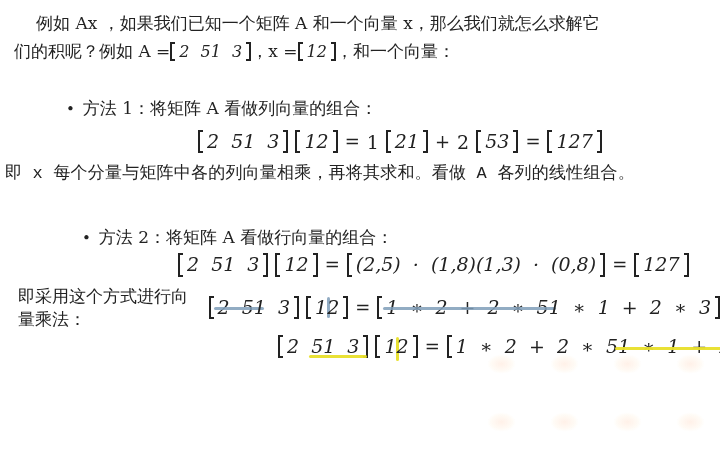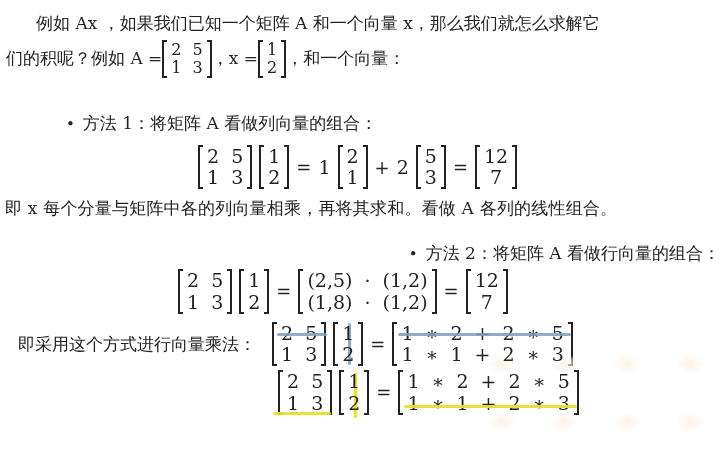--- a/index.html
+++ b/index.html
@@ -23,39 +23,39 @@
     position:absolute;
     left:470px;top:335px;width:250px;height:123px;
     background-image:radial-gradient(ellipse 19px 13px at center,
       rgba(255,238,228,0.85), rgba(255,246,234,0.45) 55%, rgba(255,255,255,0) 75%);
     background-size:63px 58px;
     background-repeat:repeat;
     pointer-events:none;
   }
   .cjk{font-size:17px;}
   .p1l1{padding-top:12px;margin-left:36px;}
-  .p1l2{margin-top:5px;margin-left:6px;display:flex;align-items:center;text-align:center;}
+  .p1l2{margin-top:5px;margin-left:14px;display:flex;align-items:center;text-align:center;}
   .m1head{margin-top:34px;margin-left:66px;}
-  .m2head{margin-top:22px;margin-left:82px;text-align:right;}
+  .m2head{margin-top:42px;margin-left:82px;}
   .bullet{margin-right:8px;font-size:15px;}
-  .note{margin-top:8px;margin-left:5px;letter-spacing:0.2px;white-space:nowrap;}
+  .note{margin-top:8px;margin-left:5px;letter-spacing:0.2px;white-space:nowrap;font-family:Liberation Mono, monospace;}
   .formula{display:flex;align-items:center;gap:7px;font-size:19px;}
   .f1{margin-top:10px;margin-left:198px;}
   .f2{margin-top:4px;margin-left:178px;}
   .detailrow{margin-top:8px;margin-left:18px;display:flex;align-items:center;}
   .eq3{margin-left:16px;}
   .eq4{margin-top:4px;margin-left:278px;}
   
   .mx{display:inline-flex;align-items:stretch;}
   .mx.small{font-size:16px;}
   .bk{width:5px;flex:none;}
   .bl{border-left:2px solid var(--ink);border-top:2px solid var(--ink);border-bottom:2px solid var(--ink);}
   .br{border-right:2px solid var(--ink);border-top:2px solid var(--ink);border-bottom:2px solid var(--ink);}
-  .mrows{display:flex;flex-direction:column;align-items:center;justify-content:center;
-         padding:1px 4px;line-height:1.12;position:relative;}
+  .mrows{display:flex;flex-direction:row;align-items:center;justify-content:center;
+         padding:1px 4px;line-height:1.12;position:relative;font-style:italic;}
   .mr{white-space:pre;word-spacing:6px;position:relative;}
   .op{font-size:18px;}
   
   .hs-blue::after{content:"";position:absolute;left:-4px;right:-10px;top:46%;height:3px;
     background:var(--blue);opacity:0.85;border-radius:2px;}
   .hsr-blue::after{content:"";position:absolute;left:-3px;right:-7px;top:46%;height:3px;
     background:var(--blue);opacity:0.85;border-radius:2px;}
   .vs-blue::before{content:"";position:absolute;left:49%;top:1px;bottom:1px;width:3px;
     background:var(--blue);opacity:0.85;border-radius:2px;}
   .hsu-yellow::after{content:"";position:absolute;left:-14px;right:-8px;bottom:-1px;height:3px;
@@ -163,22 +163,22 @@
       <span class="mrows">
         <span class="mr">1</span>
         <span class="mr">2</span>
       </span>
       <span class="bk br"></span>
     </span>
     <span class="op">=</span>
     <span class="mx">
       <span class="bk bl"></span>
       <span class="mrows">
-        <span class="mr">(2,5) · (1,2)</span>
-        <span class="mr">(1,8) · (1,2)</span>
+        <span class="mr">(2,5) · (1,8)</span>
+        <span class="mr">(1,3) · (0,8)</span>
       </span>
       <span class="bk br"></span>
     </span>
     <span class="op">=</span>
     <span class="mx">
       <span class="bk bl"></span>
       <span class="mrows">
         <span class="mr">12</span>
         <span class="mr">7</span>
       </span>

